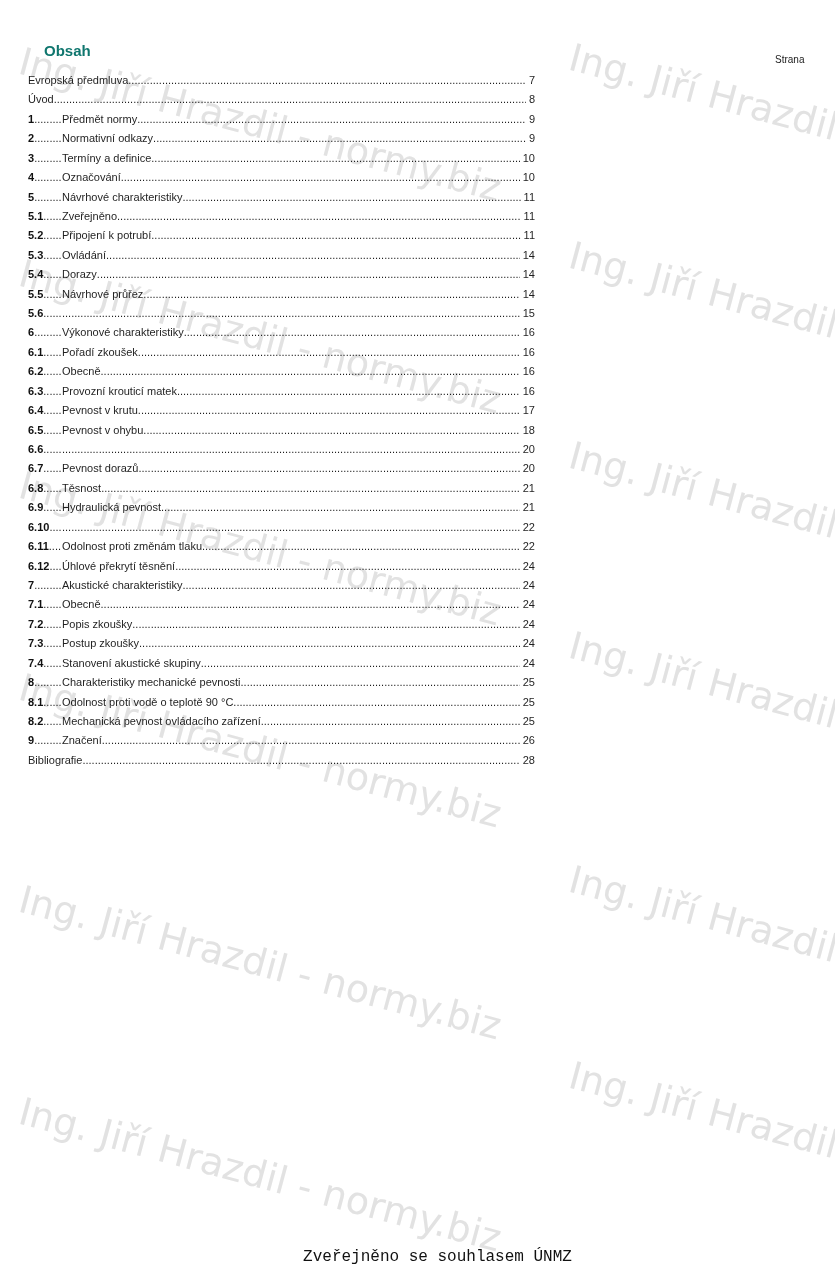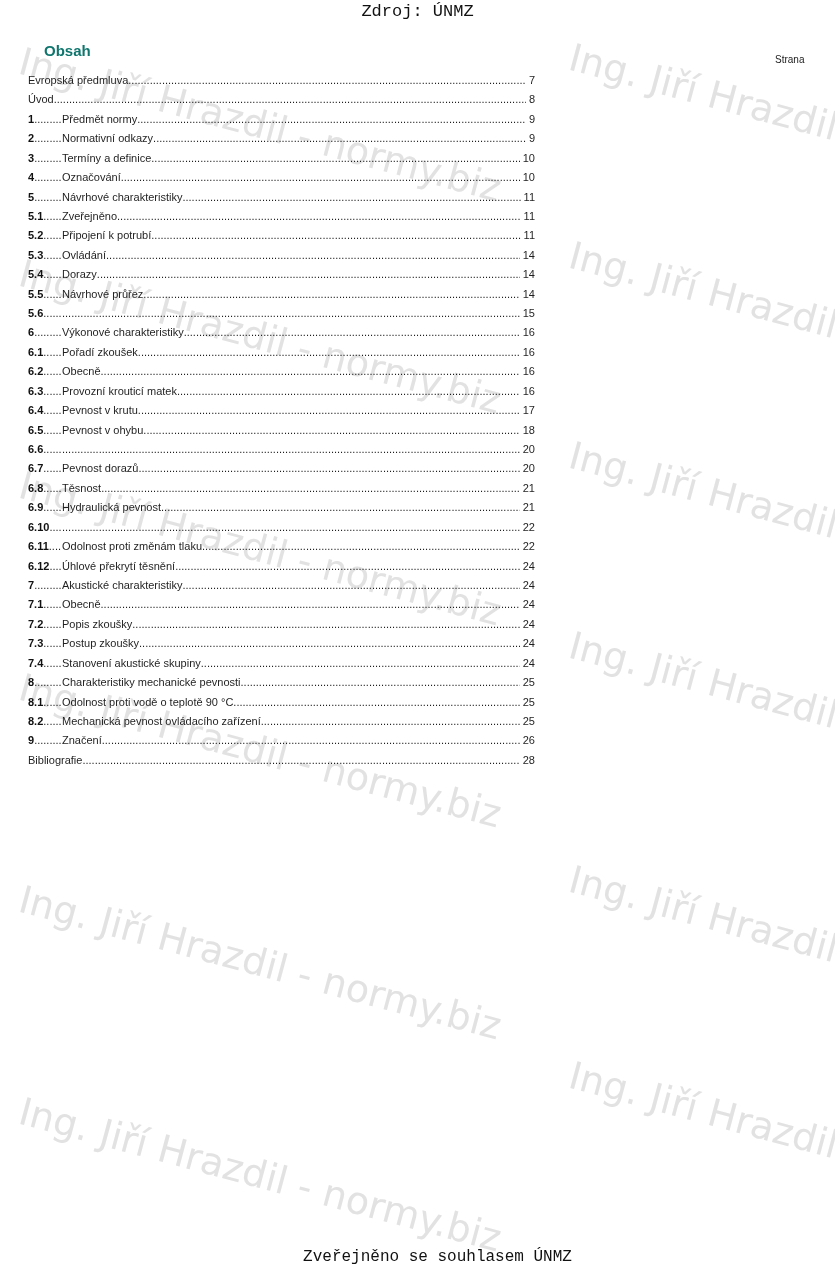--- a/index.html
+++ b/index.html
@@ -110,21 +110,20 @@
       <div class="watermark" style="left: 25px; top: 1092px; color: rgb(226, 226, 226);">Ing. Jiří Hrazdil - normy.biz</div>
       <div class="watermark" style="left: 575px; top: 38px; color: rgb(226, 226, 226);">Ing. Jiří Hrazdil - normy.biz</div>
       <div class="watermark" style="left: 575px; top: 236px; color: rgb(226, 226, 226);">Ing. Jiří Hrazdil - normy.biz</div>
       <div class="watermark" style="left: 575px; top: 436px; color: rgb(226, 226, 226);">Ing. Jiří Hrazdil - normy.biz</div>
       <div class="watermark" style="left: 575px; top: 626px; color: rgb(226, 226, 226);">Ing. Jiří Hrazdil - normy.biz</div>
       <div class="watermark" style="left: 575px; top: 860px; color: rgb(226, 226, 226);">Ing. Jiří Hrazdil - normy.biz</div>
       <div class="watermark" style="left: 575px; top: 1056px; color: rgb(226, 226, 226);">Ing. Jiří Hrazdil - normy.biz</div>
     </div>
 
   <div class="content">
-    <div class="source-line">Zdroj: ÚNMZ</div>
 
     <h1 class="toc-heading">Obsah</h1>
 
     <div class="strana-label">Strana</div>
 
     <div class="toc" id="toc">
         <div class="toc-row">
           <span class="title">Evropská předmluva</span>
           <span class="fill"></span>
           <span class="pg">7</span>

